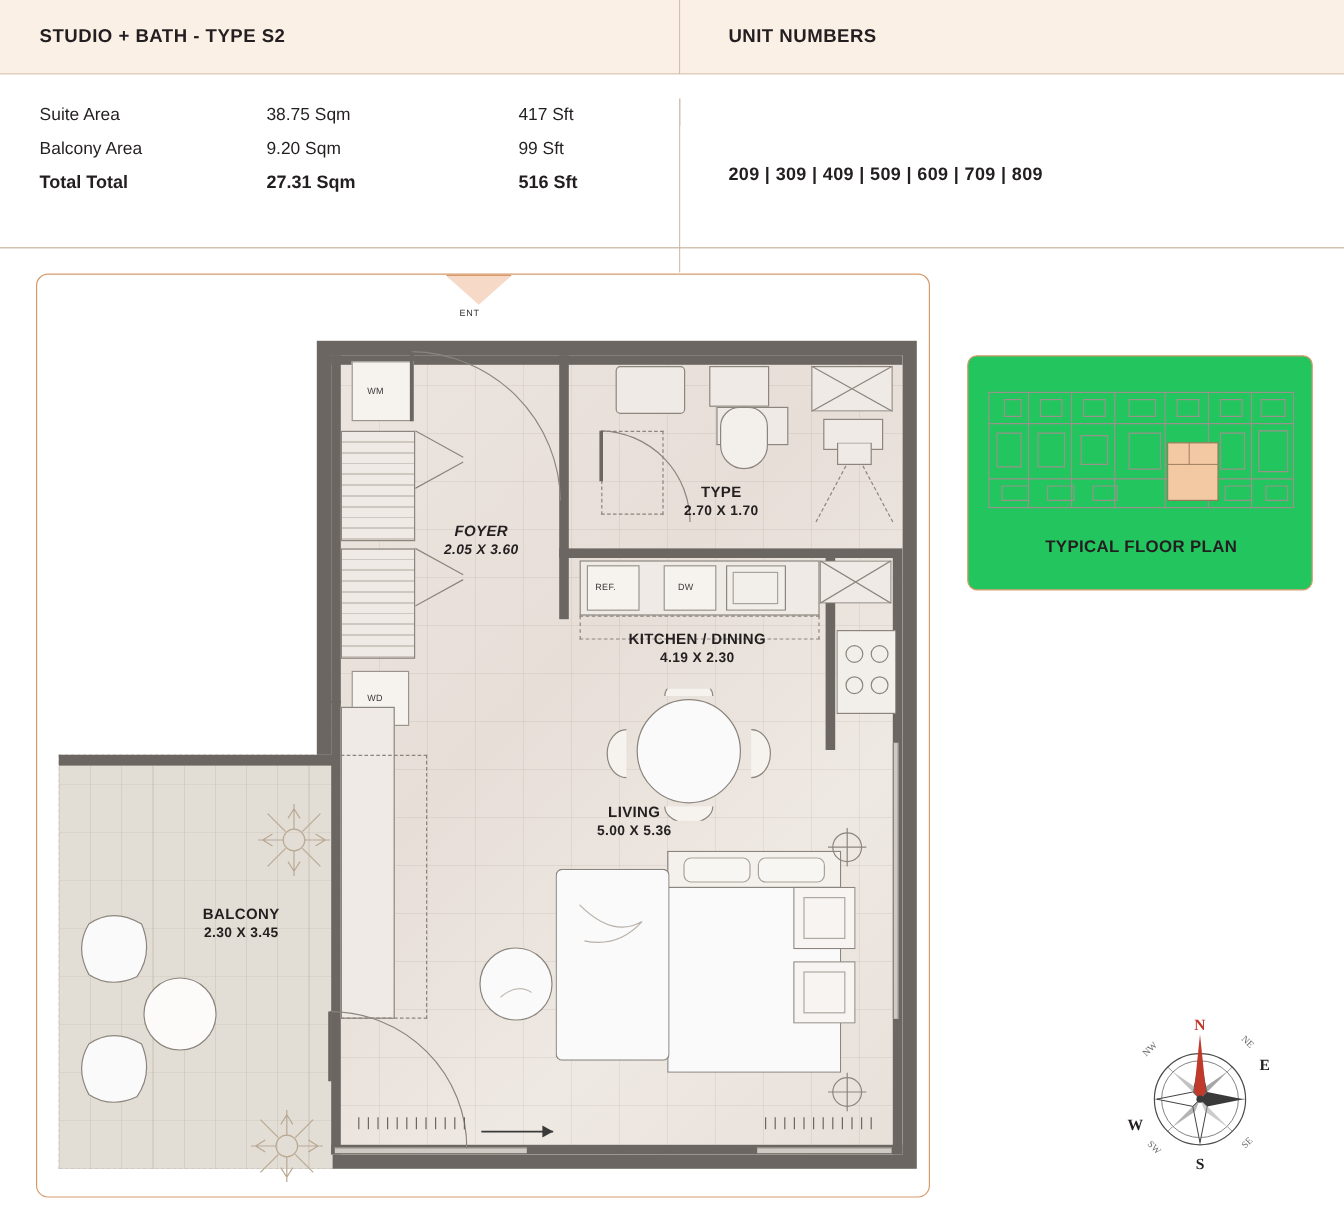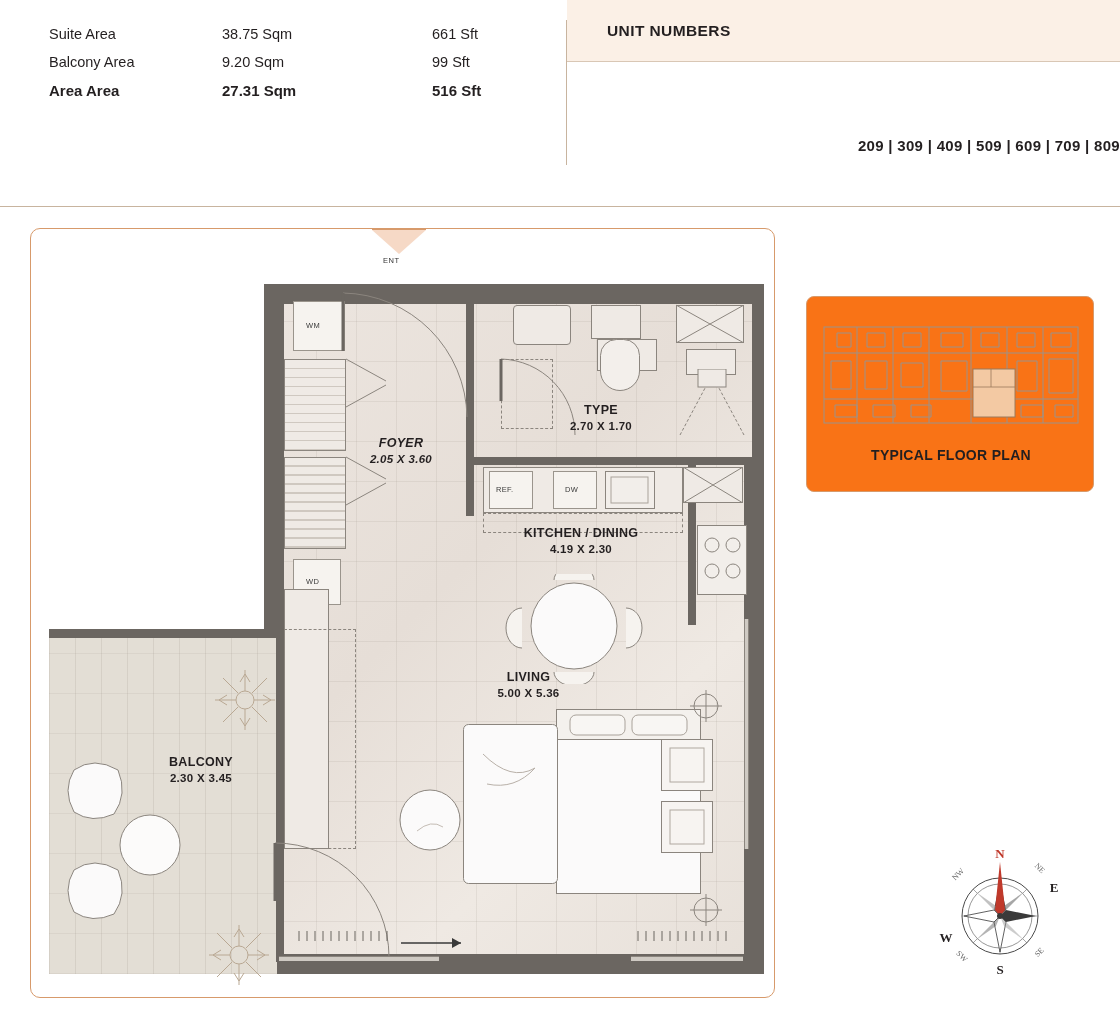--- a/index.html
+++ b/index.html
@@ -12,41 +12,41 @@
     position:relative;
     overflow:hidden;
   }
 
   
   .header {
     position:absolute; left:0; top:0; width:1120px; height:207px;
     display:flex;
   }
   .hdr-left  { width:567px; position:relative; }
-  .hdr-right { width:553px; position:relative;text-align:right; }
+  .hdr-right { width:553px; position:relative; }
 
   .hdr-title-band {
     height:62px;
     background:#fbf0e6;
     border-bottom:1px solid #d9c7b5;
     display:flex; align-items:center;
   }
   .hdr-left .hdr-title-band { padding-left:33px; border-right:1px solid #c8b49f; }
   .hdr-right .hdr-title-band { padding-left:40px; }
 
   .hdr-title {
     font-size:15.5px; font-weight:bold; letter-spacing:0.4px; color:#231f20;
   }
 
   .hdr-body { height:145px; background:#fff; position:relative; }
   .hdr-left .hdr-body { border-right:1px solid #c8b49f; }
 
   .area-table { width:100%; border-collapse:collapse; margin-top:20px; }
   .area-table td { font-size:14.5px; padding:6px 0; color:#231f20; }
-  .area-table td.c1 { padding-left:49px; width:222px; }
+  .area-table td.c1 { padding-left:33px; width:222px; }
   .area-table td.c2 { width:210px; }
   .area-table td.c3 { }
   .area-table tr.total td { font-weight:bold; font-size:15px; }
 
   .unit-numbers {
     padding-left:40px; padding-top:32px;
     font-size:15px; font-weight:bold; letter-spacing:0.3px;margin-top:43px;
   }
 
   .hdr-bottom-rule {
@@ -122,54 +122,57 @@
     border-top:24px solid #f6d9c6;
   }
   .ent-tri-line {
     position:absolute; left:341px; top:0px; width:54px; height:1px; background:#d79a6b;
   }
   .ent-label { position:absolute; left:352px; top:27px; font-size:7.5px; letter-spacing:.6px; color:#333; }
 
   
   .key-box {
     position:absolute; left:806px; top:296px; width:288px; height:196px;
-    border:1.5px solid #d79a6b; border-radius:8px; background:#f97316;
+    border:1.5px solid #d79a6b; border-radius:8px; background:#22c55e;
   }
   .key-title {
     position:absolute; left:0; top:150px; width:288px; text-align:center;
     font-size:14px; font-weight:bold; letter-spacing:.3px;
   }
   .key-plan { position:absolute; left:14px; top:16px; width:260px; height:125px; }
 
   
   .compass { position:absolute; left:938px; top:846px; width:124px; height:132px; }
 
   svg { display:block; }
 </style>
 </head>
 <body>
 
 <div class="header">
 
   <div class="hdr-left">
+    <div class="hdr-title-band">
+      <span class="hdr-title">STUDIO + BATH - TYPE S2</span>
+    </div>
     <div class="hdr-body">
       <table class="area-table">
         <tbody>
             <tr>
           <td class="c1">Suite Area</td>
           <td class="c2">38.75 Sqm</td>
-          <td class="c3">661 Sft</td>
+          <td class="c3">417 Sft</td>
         </tr>
         <tr>
           <td class="c1">Balcony Area</td>
           <td class="c2">9.20 Sqm</td>
           <td class="c3">99 Sft</td>
         </tr>
         <tr class="total">
-          <td class="c1">Area Area</td>
+          <td class="c1">Total Total</td>
           <td class="c2">27.31 Sqm</td>
           <td class="c3">516 Sft</td>
         </tr>
       </tbody>
         </table>
     </div>
   </div>
 
   <div class="hdr-right">
     <div class="hdr-title-band">

